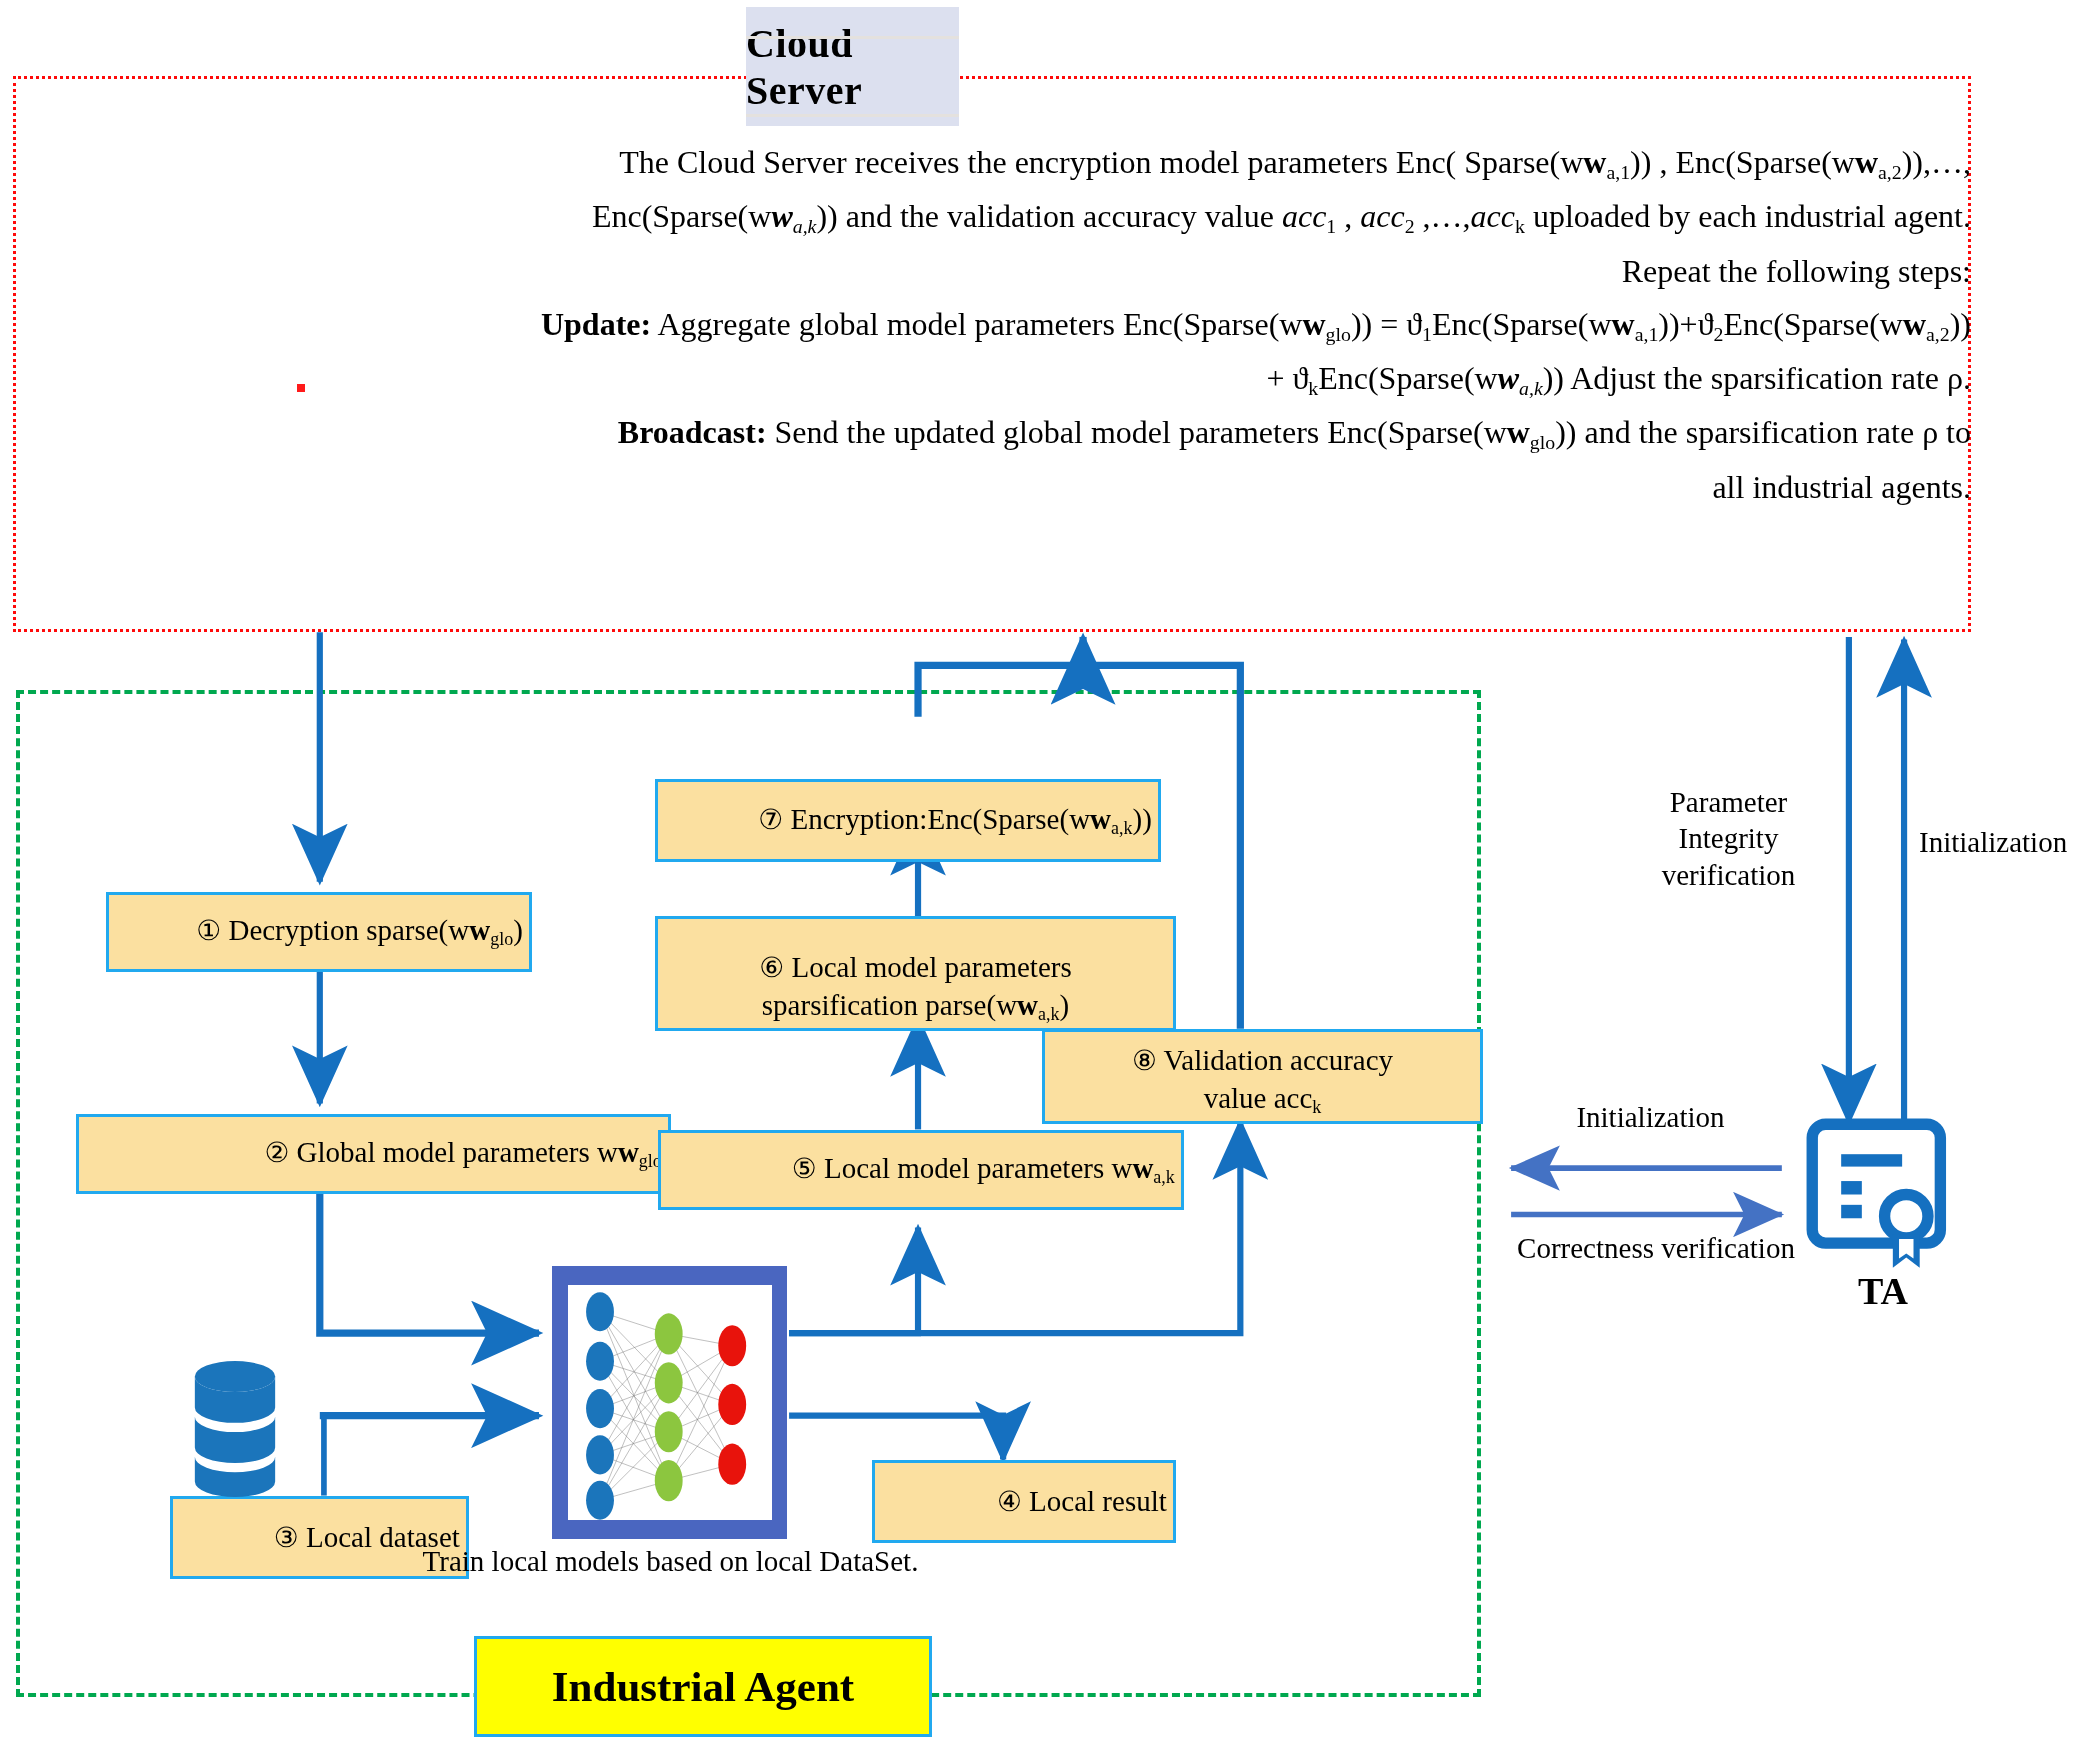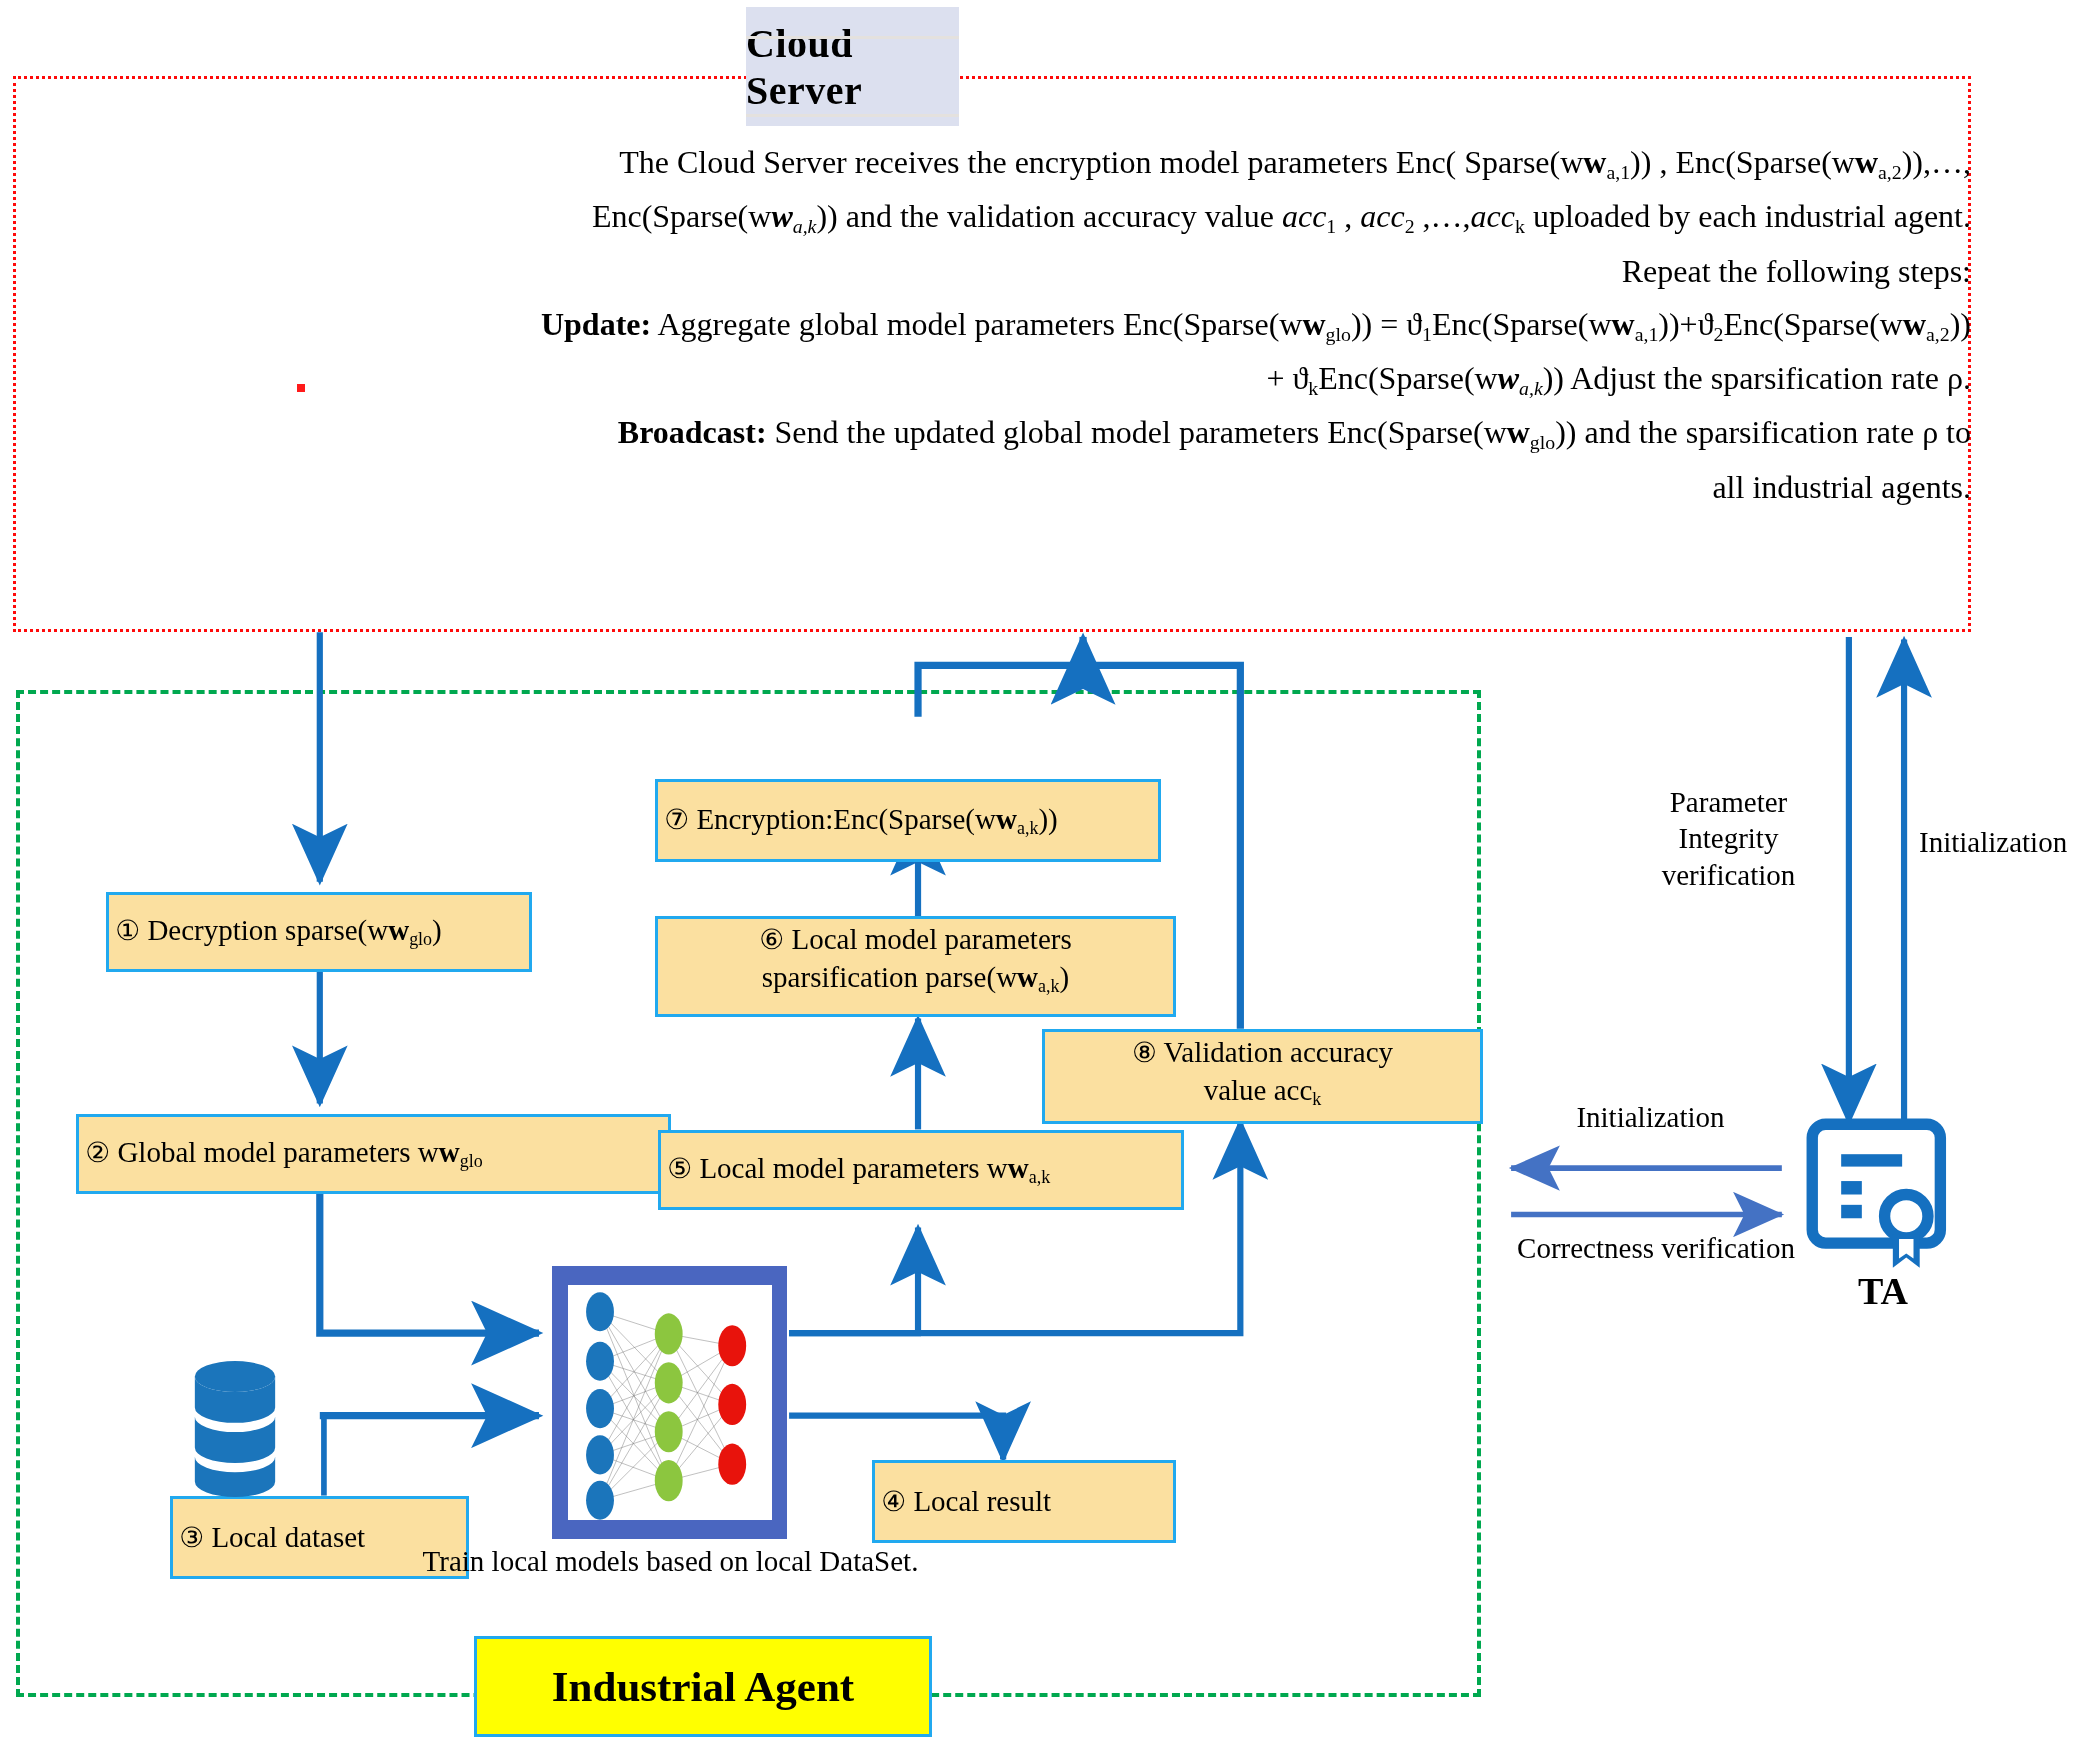--- a/index.html
+++ b/index.html
@@ -40,21 +40,21 @@
   .agent-title{
     position:absolute;left:474px;top:1636px;width:458px;height:101px;
     background:#ffff00;border:3.6px solid #21a9ef;box-sizing:border-box;
     display:flex;align-items:center;justify-content:center;
     font-size:43px;font-weight:bold;
   }
 
   
   .pbox{
     position:absolute;background:#fbe0a0;border:3.1px solid #21a9ef;box-sizing:border-box;
-    display:flex;align-items:center;justify-content:flex-start;text-align:center;
+    display:flex;align-items:center;justify-content:flex-end;text-align:center;
     font-size:29px;line-height:1.3;padding:2.1px 6.2px;
   }
   .circ{font-size:0.96em;}
 
   
   .ta-wrap{position:absolute;left:1805px;top:1117px;width:155px;height:155px;}
   .ta-label{position:absolute;left:1821px;top:1269px;width:124px;text-align:center;
             font-size:38px;font-weight:bold;}
 
   
@@ -182,21 +182,21 @@
     </span>
   </div>
 
   <div class="pbox" style="left:658px;top:1130px;width:526px;height:80px;">
     <span>
       <span class="circ">⑤</span>
       <span>Local model parameters  w</span><span class="bvar">w</span><sub>a,k</sub>
     </span>
   </div>
 
-  <div class="pbox" style="left:655px;top:916px;width:521px;height:101px;flex-direction:column;">
+  <div class="pbox" style="left:655px;top:916px;width:521px;height:115px;flex-direction:column;">
     <span>
       <span class="circ">⑥</span>
       <span>Local model parameters</span>
     </span>
     <span>
       <span>sparsification  parse(w</span><span class="bvar">w</span><sub>a,k</sub><span>)</span>
     </span>
   </div>
 
   <div class="pbox" style="left:655px;top:779px;width:506px;height:83px;">

